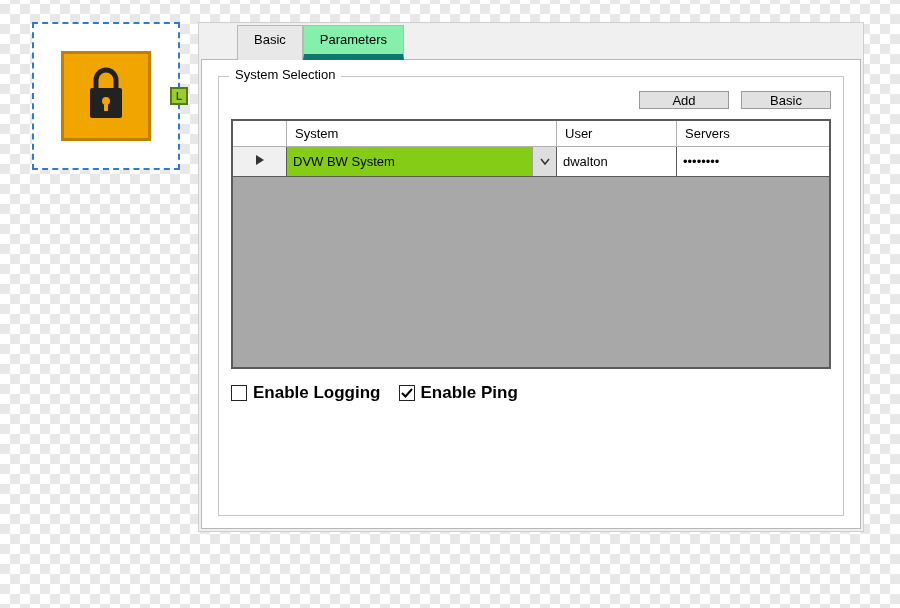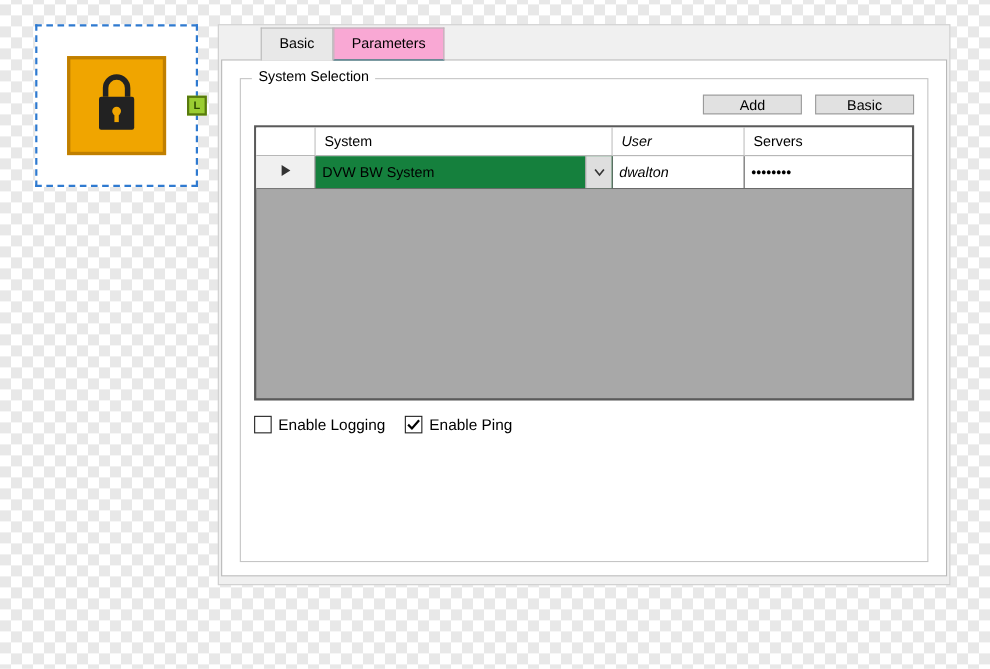--- a/index.html
+++ b/index.html
@@ -64,22 +64,22 @@
     .tabs { display: flex; gap: 0; margin-top: 0; padding-left: 36px; }
     .tab {
       padding: 6px 16px 7px 16px;
       border: 1px solid #b8b8b8;
       border-bottom: none;
       background: #e8e8e8;
       font-size: 13px;
       cursor: pointer;
     }
     .tab.active {
-      background: #f9a8d4;
-      border-bottom: 1px solid #0f766e;
+      background: #86efac;
+      border-bottom: 6px solid #0f766e;
       position: relative;
       z-index: 2;
     }
     .tab-body {
       background: #fff;
       border: 1px solid #b8b8b8;
       margin-top: -1px;
       padding: 16px 16px 12px 16px;
       height: 470px;
     }
@@ -125,42 +125,42 @@
     }
     .gh {
       border-right: 1px solid #b0b0b0;
       border-bottom: 1px solid #b0b0b0;
       padding: 5px 8px;
       font-size: 13px;
       background: #fff;
     }
     .col-handle { width: 54px; }
     .col-system { width: 270px; }
-    .col-user   { width: 120px; font-style: italic; }
+    .col-user   { width: 120px; }
     .col-pass   { flex: 1; border-right: none; }
     .grid-row {
       display: flex;
       background: #fff;
       height: 30px;
       border-bottom: 1px solid #5a5a5a;
     }
     .gc {
       border-right: 1px solid #5a5a5a;
       padding: 4px 6px;
       display: flex;
       align-items: center;
       font-size: 13px;
     }
     .rowhandle {
       justify-content: center;
       background: #f0f0f0;
     }
     .rowhandle svg { width: 10px; height: 12px; }
     .sys-cell {
-      background: #15803d;
+      background: #84cc16;
       position: relative;
       padding-right: 16px;
     }
     .sys-drop-btn {
       position: absolute;
       right: 0; top: 0; bottom: 0;
       width: 24px;
       border-left: 1px solid #a0a0a0;
       background: #dedede;
       display: flex;
@@ -170,23 +170,25 @@
     }
     .grid-fill { flex: 1; }
     .footer-row {
       display: flex;
       align-items: center;
       gap: 18px;
       margin-top: 14px;
     }
     .chk {
       display: inline-flex;
+      align-items: center;
       gap: 6px;
-      font-size: 14px;
+      font-size: 17px;
       cursor: pointer;
+      font-weight: bold;
     }
     .checkbox {
       width: 16px; height: 16px;
       border: 1.5px solid #222;
       background: #fff;
       display: inline-flex;
       align-items: center;
       justify-content: center;
     }
     .checkbox.checked svg { display: block; }

